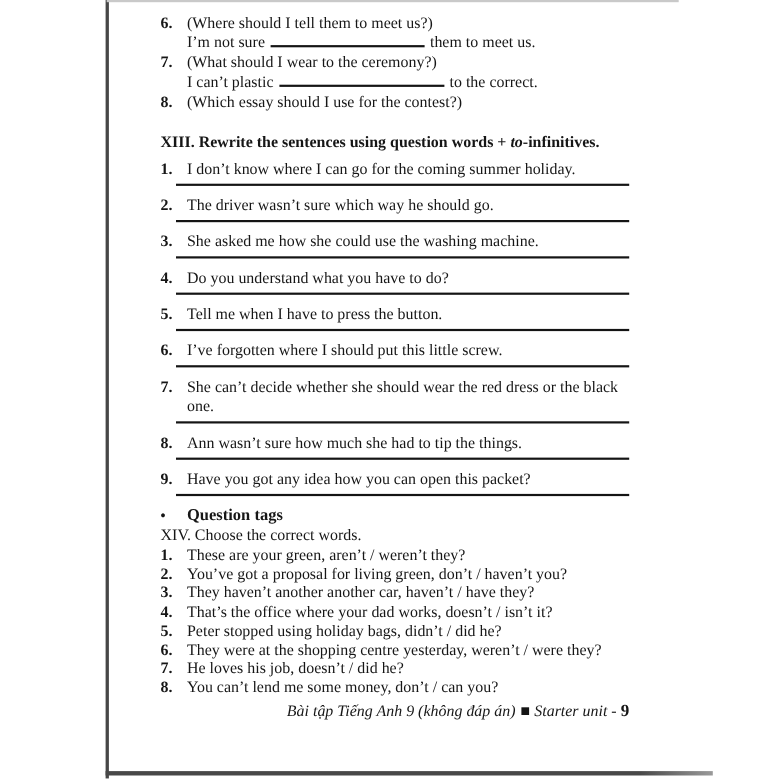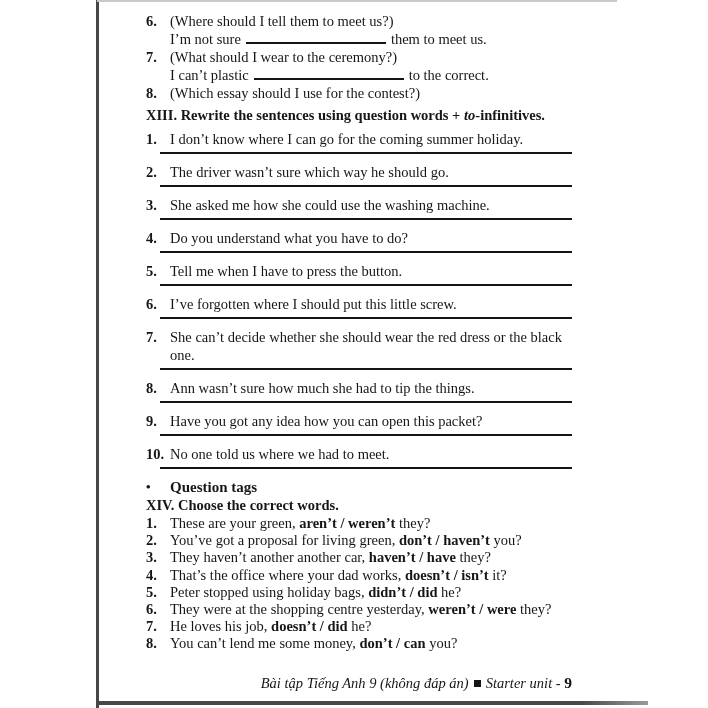--- a/index.html
+++ b/index.html
@@ -54,50 +54,50 @@
     vertical-align: baseline;
     border-bottom: 2.5px solid #141414;
     height: 11px;
     margin: 0 5px;
   }
   .blank-w1 { width: 140px; }
   .blank-w2 { width: 150px; }
   .blank-w3 { width: 147px; }
   .heading {
     font-weight: bold;
-    margin-top: 4px;
+    margin-top: 19px;
   }
   .heading .ital { font-style: italic; }
   .x3-list { margin-top: 6px; }
   .ans-line {
     border-bottom: 2.5px solid #141414;
     margin: 4px 0 9px 14px;
     height: 0;
   }
   .bullet-header {
     display: flex;
     margin-top: 6px;
     font-weight: bold;
     font-size: 15px;
     line-height: 18px;
   }
   .bullet-glyph {
     flex: 0 0 24px;
     font-size: 13px;
   }
   .x4-heading {
-    font-weight: bold;
+    font-weight: normal;
     line-height: 17px;
     margin-top: 1px;
   }
   .x4-list { margin-top: 1px; }
   .x4-list .row { line-height: 17.2px; }
-  .x4-list .choice { font-weight: bold; }
+  .x4-list .choice { font-weight: normal; }
   .footer {
-    margin-top: 21px;
+    margin-top: 3px;
     text-align: right;
     font-style: italic;
     font-size: 14.5px;
     line-height: 18px;
   }
   .footer .sq {
     display: inline-block;
     width: 7px; height: 7px;
     background: #141414;
     margin: 0 5px 1px 5px;
@@ -221,27 +221,20 @@
       </div>
 
       <div class="x3-item">
         <div class="row">
           <span class="num">9.</span>
           <span class="txt">Have you got any idea how you can open this packet?</span>
         </div>
         <div class="ans-line"></div>
       </div>
 
-      <div class="x3-item">
-        <div class="row">
-          <span class="num">10.</span>
-          <span class="txt">No one told us where we had to meet.</span>
-        </div>
-        <div class="ans-line"></div>
-      </div>
 
     </div>
 
     <div class="bullet-header">
       <span class="bullet-glyph">•</span>
       <span>Question tags</span>
     </div>
 
     <div class="x4-heading">XIV. Choose the correct words.</div>
 

